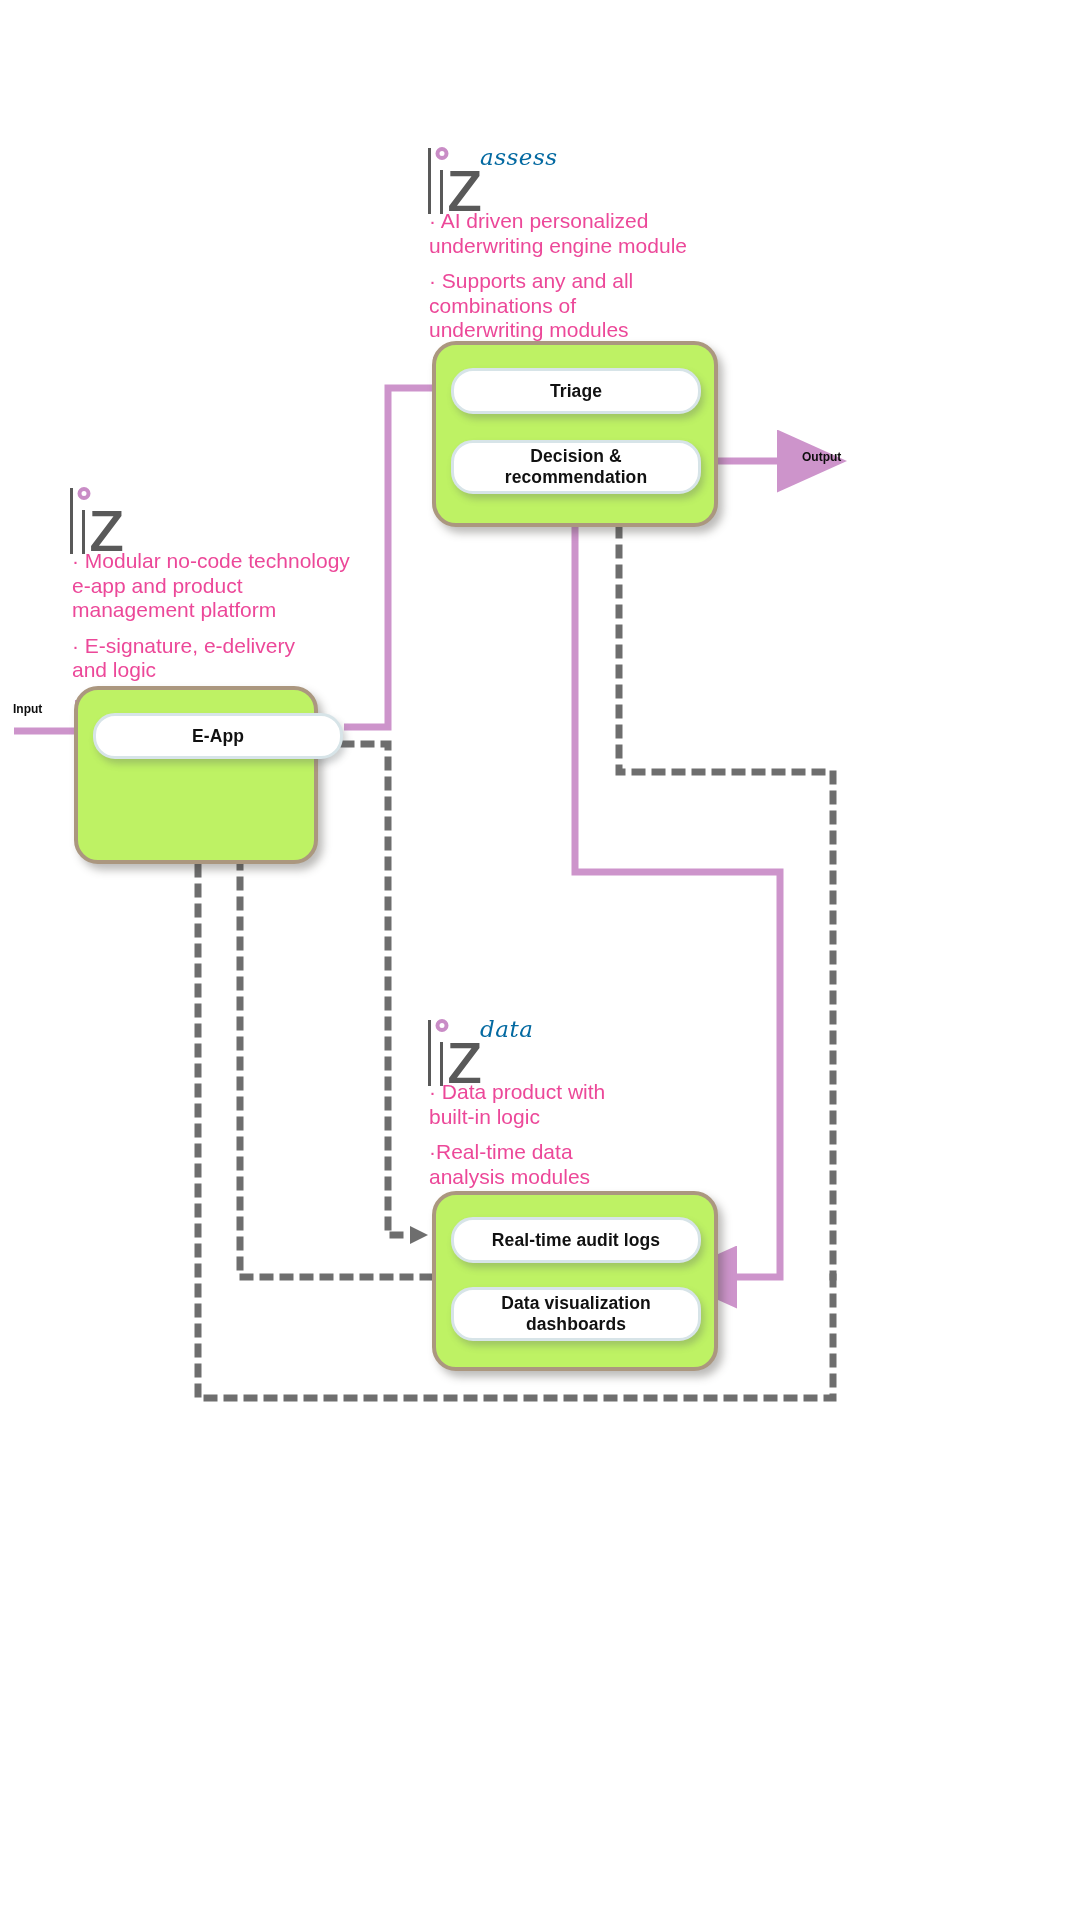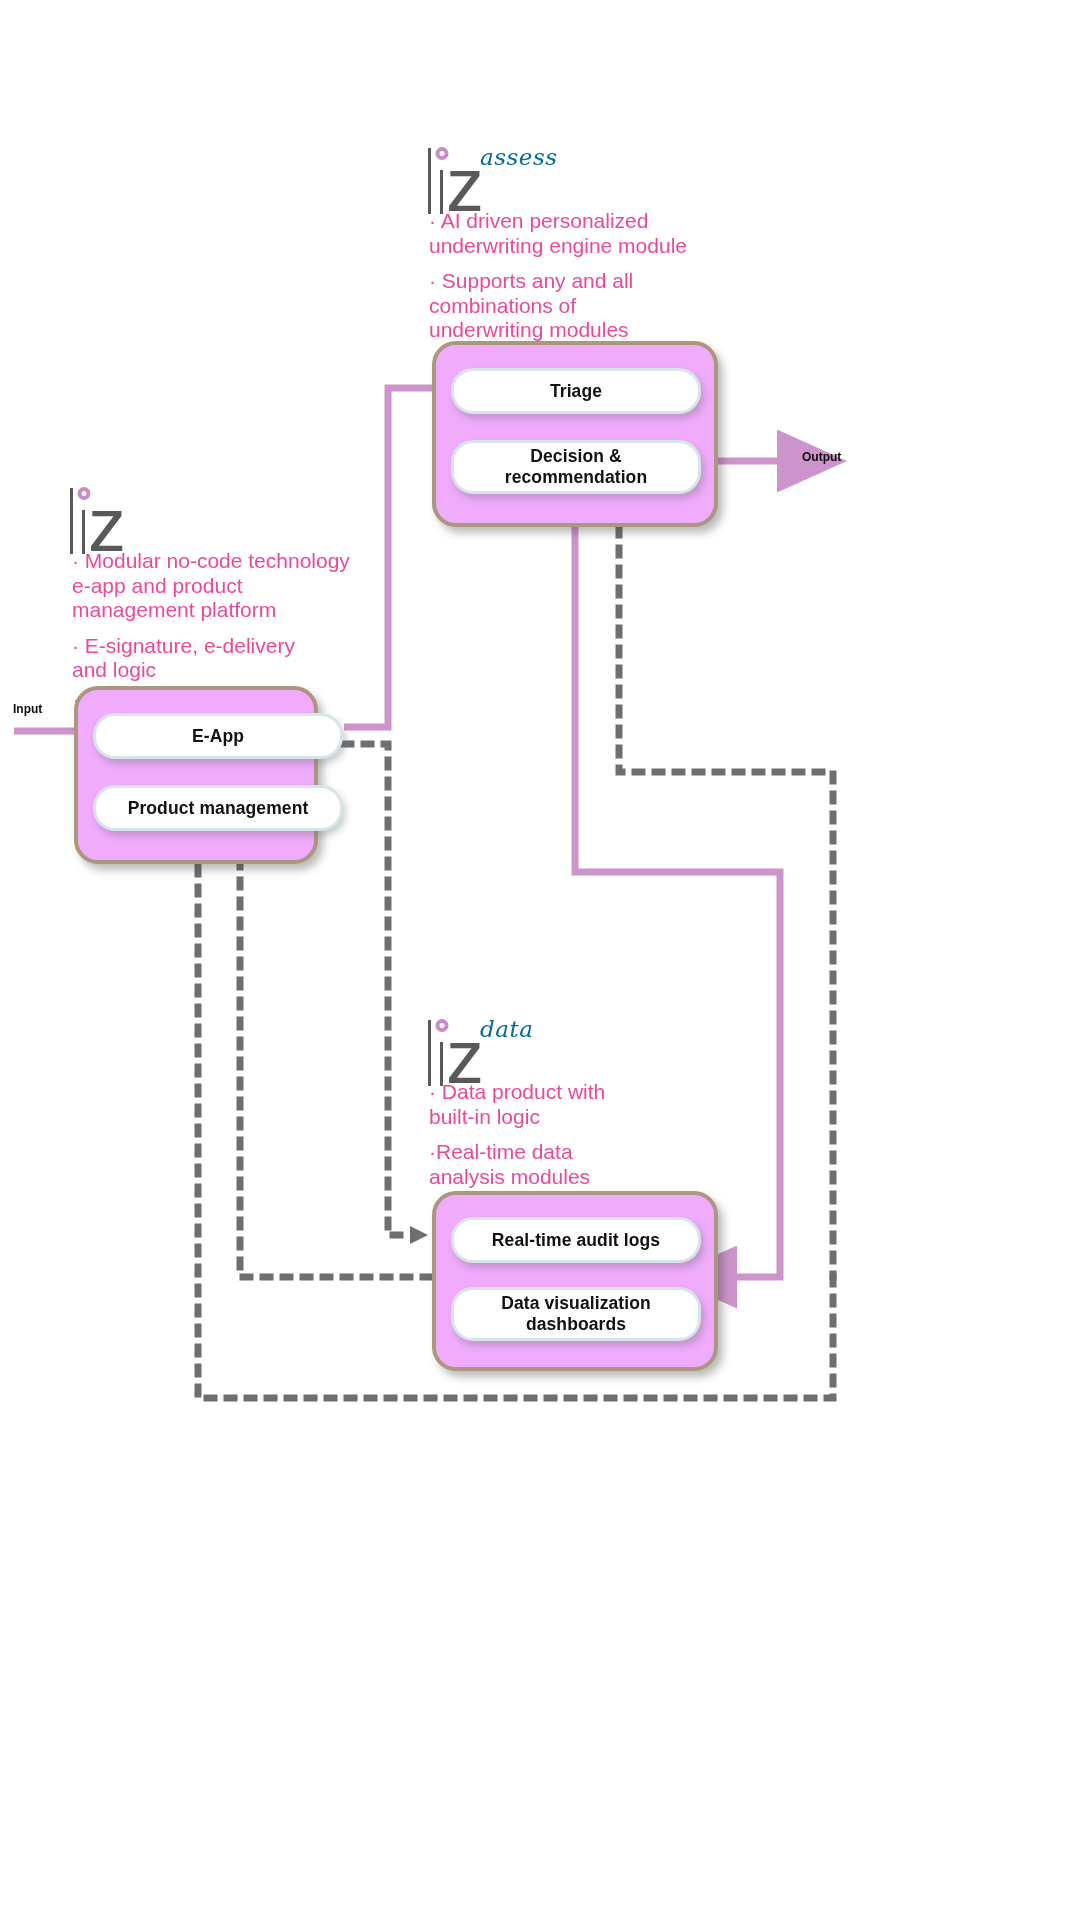--- a/index.html
+++ b/index.html
@@ -46,21 +46,21 @@
   }
 
   
   .desc{position:absolute;font-size:21px;line-height:24.5px;color:#ec4899;}
   .desc p{margin:0 0 11px 0;}
   .desc p:last-child{margin-bottom:0;}
 
   
   .module{
     position:absolute;
-    border:4px solid #ab977f;border-radius:24px;background:#f0abfc;
+    border:4px solid #ab977f;border-radius:24px;background:#bef264;
     box-shadow:5px 6px 9px rgba(60,55,50,0.34);
     box-sizing:border-box;
     text-decoration:underline;
   }
   .node{
     position:absolute;
     border:3px solid #d7e4e8;border-radius:22px;background:#ffffff;
     box-shadow:3px 5px 7px rgba(90,95,100,0.30);
     box-sizing:border-box;
     display:flex;align-items:center;justify-content:center;text-align:center;
@@ -172,21 +172,20 @@
 e-app and product
 management platform</p>
     <p style="white-space:pre-line;">· E-signature, e-delivery
 and logic</p>
   </div>
 
   <div class="iolabel" style="left:13px;top:702px;">Input</div>
 
   <div class="module" style="left:74px;top:686px;width:244px;height:178px;">
     <div class="node" style="left:15px;top:23px;width:250px;height:46px;">E-App</div>
-    <div class="node" style="left:15px;top:95px;width:250px;height:46px;">Product management</div>
   </div>
 
   <div class="logo" style="left:428px;top:1012px;">
     <div class="glyphs">
       <span class="bar"></span><span class="bar2"><span class="dot"></span></span><span class="zed">z</span>
     </div>
     <div class="suffix" style="left:52px;top:4px;">data</div>
   </div>
 
   <div class="desc" style="left:429px;top:1080px;width:280px;">

